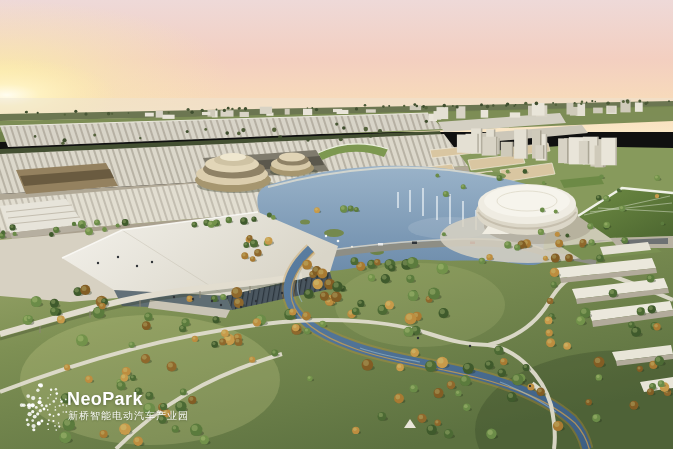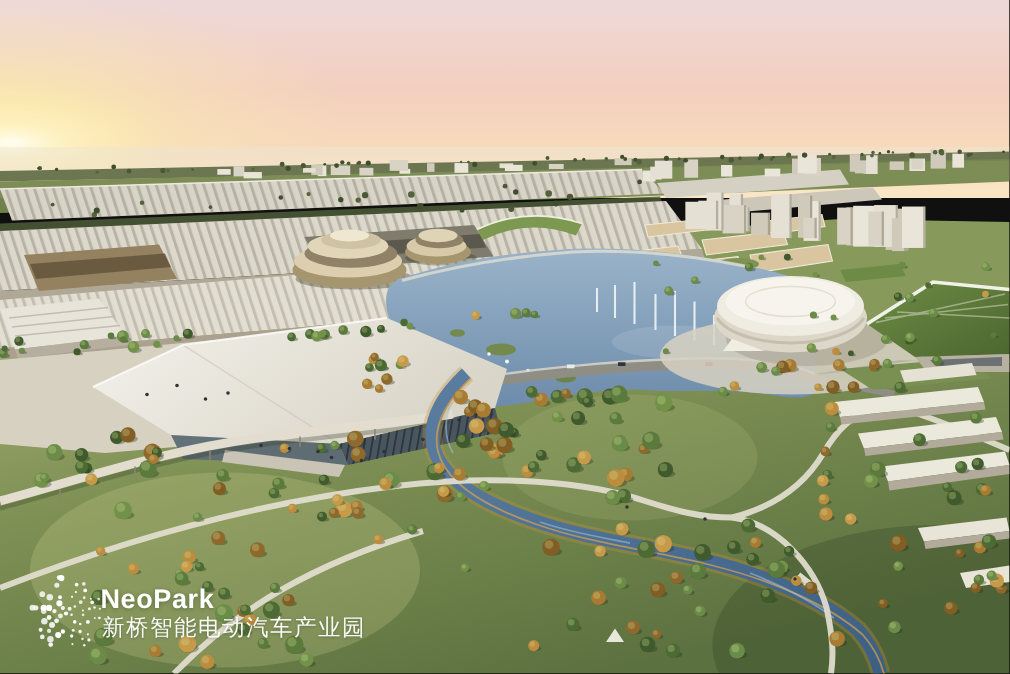--- a/index.html
+++ b/index.html
@@ -5,21 +5,21 @@
   html,body{margin:0;padding:0;background:#101010;}
   .scene{position:relative;width:673px;height:449px;overflow:hidden;
          font-family:"Liberation Sans","DejaVu Sans",sans-serif;}
   .scene svg.world{position:absolute;left:0;top:0;}
   .logo{position:absolute;left:0;top:0;width:260px;height:70px;pointer-events:none;}
   .logo-mark{position:absolute;left:14px;top:378px;}
   .logo-title{position:absolute;left:67px;top:389px;color:var(--logo_text,#fff);
               font-size:18px;font-weight:bold;letter-spacing:.4px;
               text-shadow:0 1px 3px rgba(30,40,20,.35);}
   .logo-subtitle{position:absolute;left:68px;top:409px;color:var(--logo_text,#fff);
-              opacity:.95;font-size:15px;letter-spacing:1px;
+              opacity:.95;font-size:10px;letter-spacing:1px;
               text-shadow:0 1px 2px rgba(30,40,20,.35);}
 </style>
 </head>
 <body>
 
 <div class="scene">
 <svg class="world" width="673" height="449" viewBox="0 0 673 449">
   <defs>
     <linearGradient id="skyG" x1="0" y1="0" x2="0" y2="1">
       <stop offset="0%" style="stop-color:var(--sky_top)"></stop>

